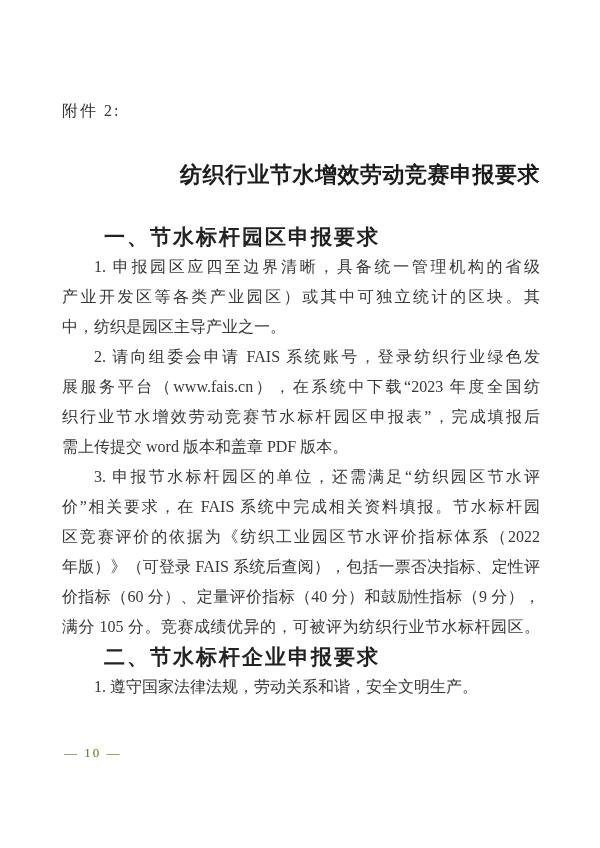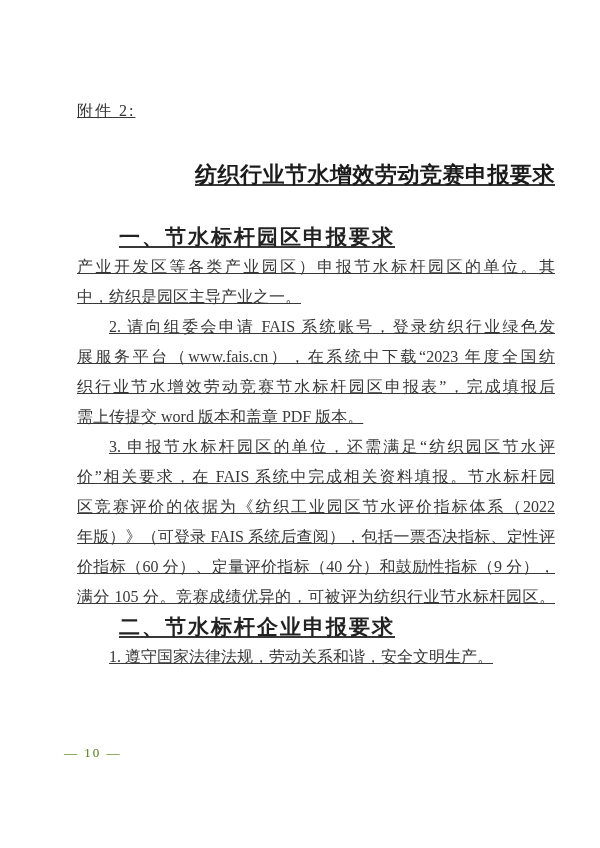--- a/index.html
+++ b/index.html
@@ -11,24 +11,23 @@
     position: relative;
     width: 600px;
     height: 848px;
     background: #ffffff;
     overflow: hidden;
     font-family: "Liberation Serif", "DejaVu Serif", serif;
     color: #383838;
   }
   .content {
     position: absolute;
-    left: 77px;
+    left: 62px;
     top: 100px;
     width: 478px;
-    text-decoration: underline;
   }
   .attachment {
     font-size: 16px;
     line-height: 22px;
     letter-spacing: 2px;
     color: #333333;
   }
   .title {
     margin: 36px 0 0 0;
     font-size: 22px;
@@ -77,21 +76,22 @@
 
 <div class="page">
   <div class="content">
 
     <div class="attachment">附件 2:</div>
 
     <h1 class="title">纺织行业节水增效劳动竞赛申报要求</h1>
 
     <h2 class="heading first-heading">一、节水标杆园区申报要求</h2>
 
-    <div class="line full">产业开发区等各类产业园区）申报节水标杆园区的单位。其</div>
+    <div class="line first full">1. 申报园区应四至边界清晰，具备统一管理机构的省级</div>
+    <div class="line full">产业开发区等各类产业园区）或其中可独立统计的区块。其</div>
     <div class="line">中，纺织是园区主导产业之一。</div>
 
     <div class="line first full">2. 请向组委会申请 FAIS 系统账号，登录纺织行业绿色发</div>
     <div class="line full">展服务平台（www.fais.cn），在系统中下载“2023 年度全国纺</div>
     <div class="line full">织行业节水增效劳动竞赛节水标杆园区申报表”，完成填报后</div>
     <div class="line">需上传提交 word 版本和盖章 PDF 版本。</div>
 
     <div class="line first full">3. 申报节水标杆园区的单位，还需满足“纺织园区节水评</div>
     <div class="line full">价”相关要求，在 FAIS 系统中完成相关资料填报。节水标杆园</div>
     <div class="line full">区竞赛评价的依据为《纺织工业园区节水评价指标体系（2022</div>

